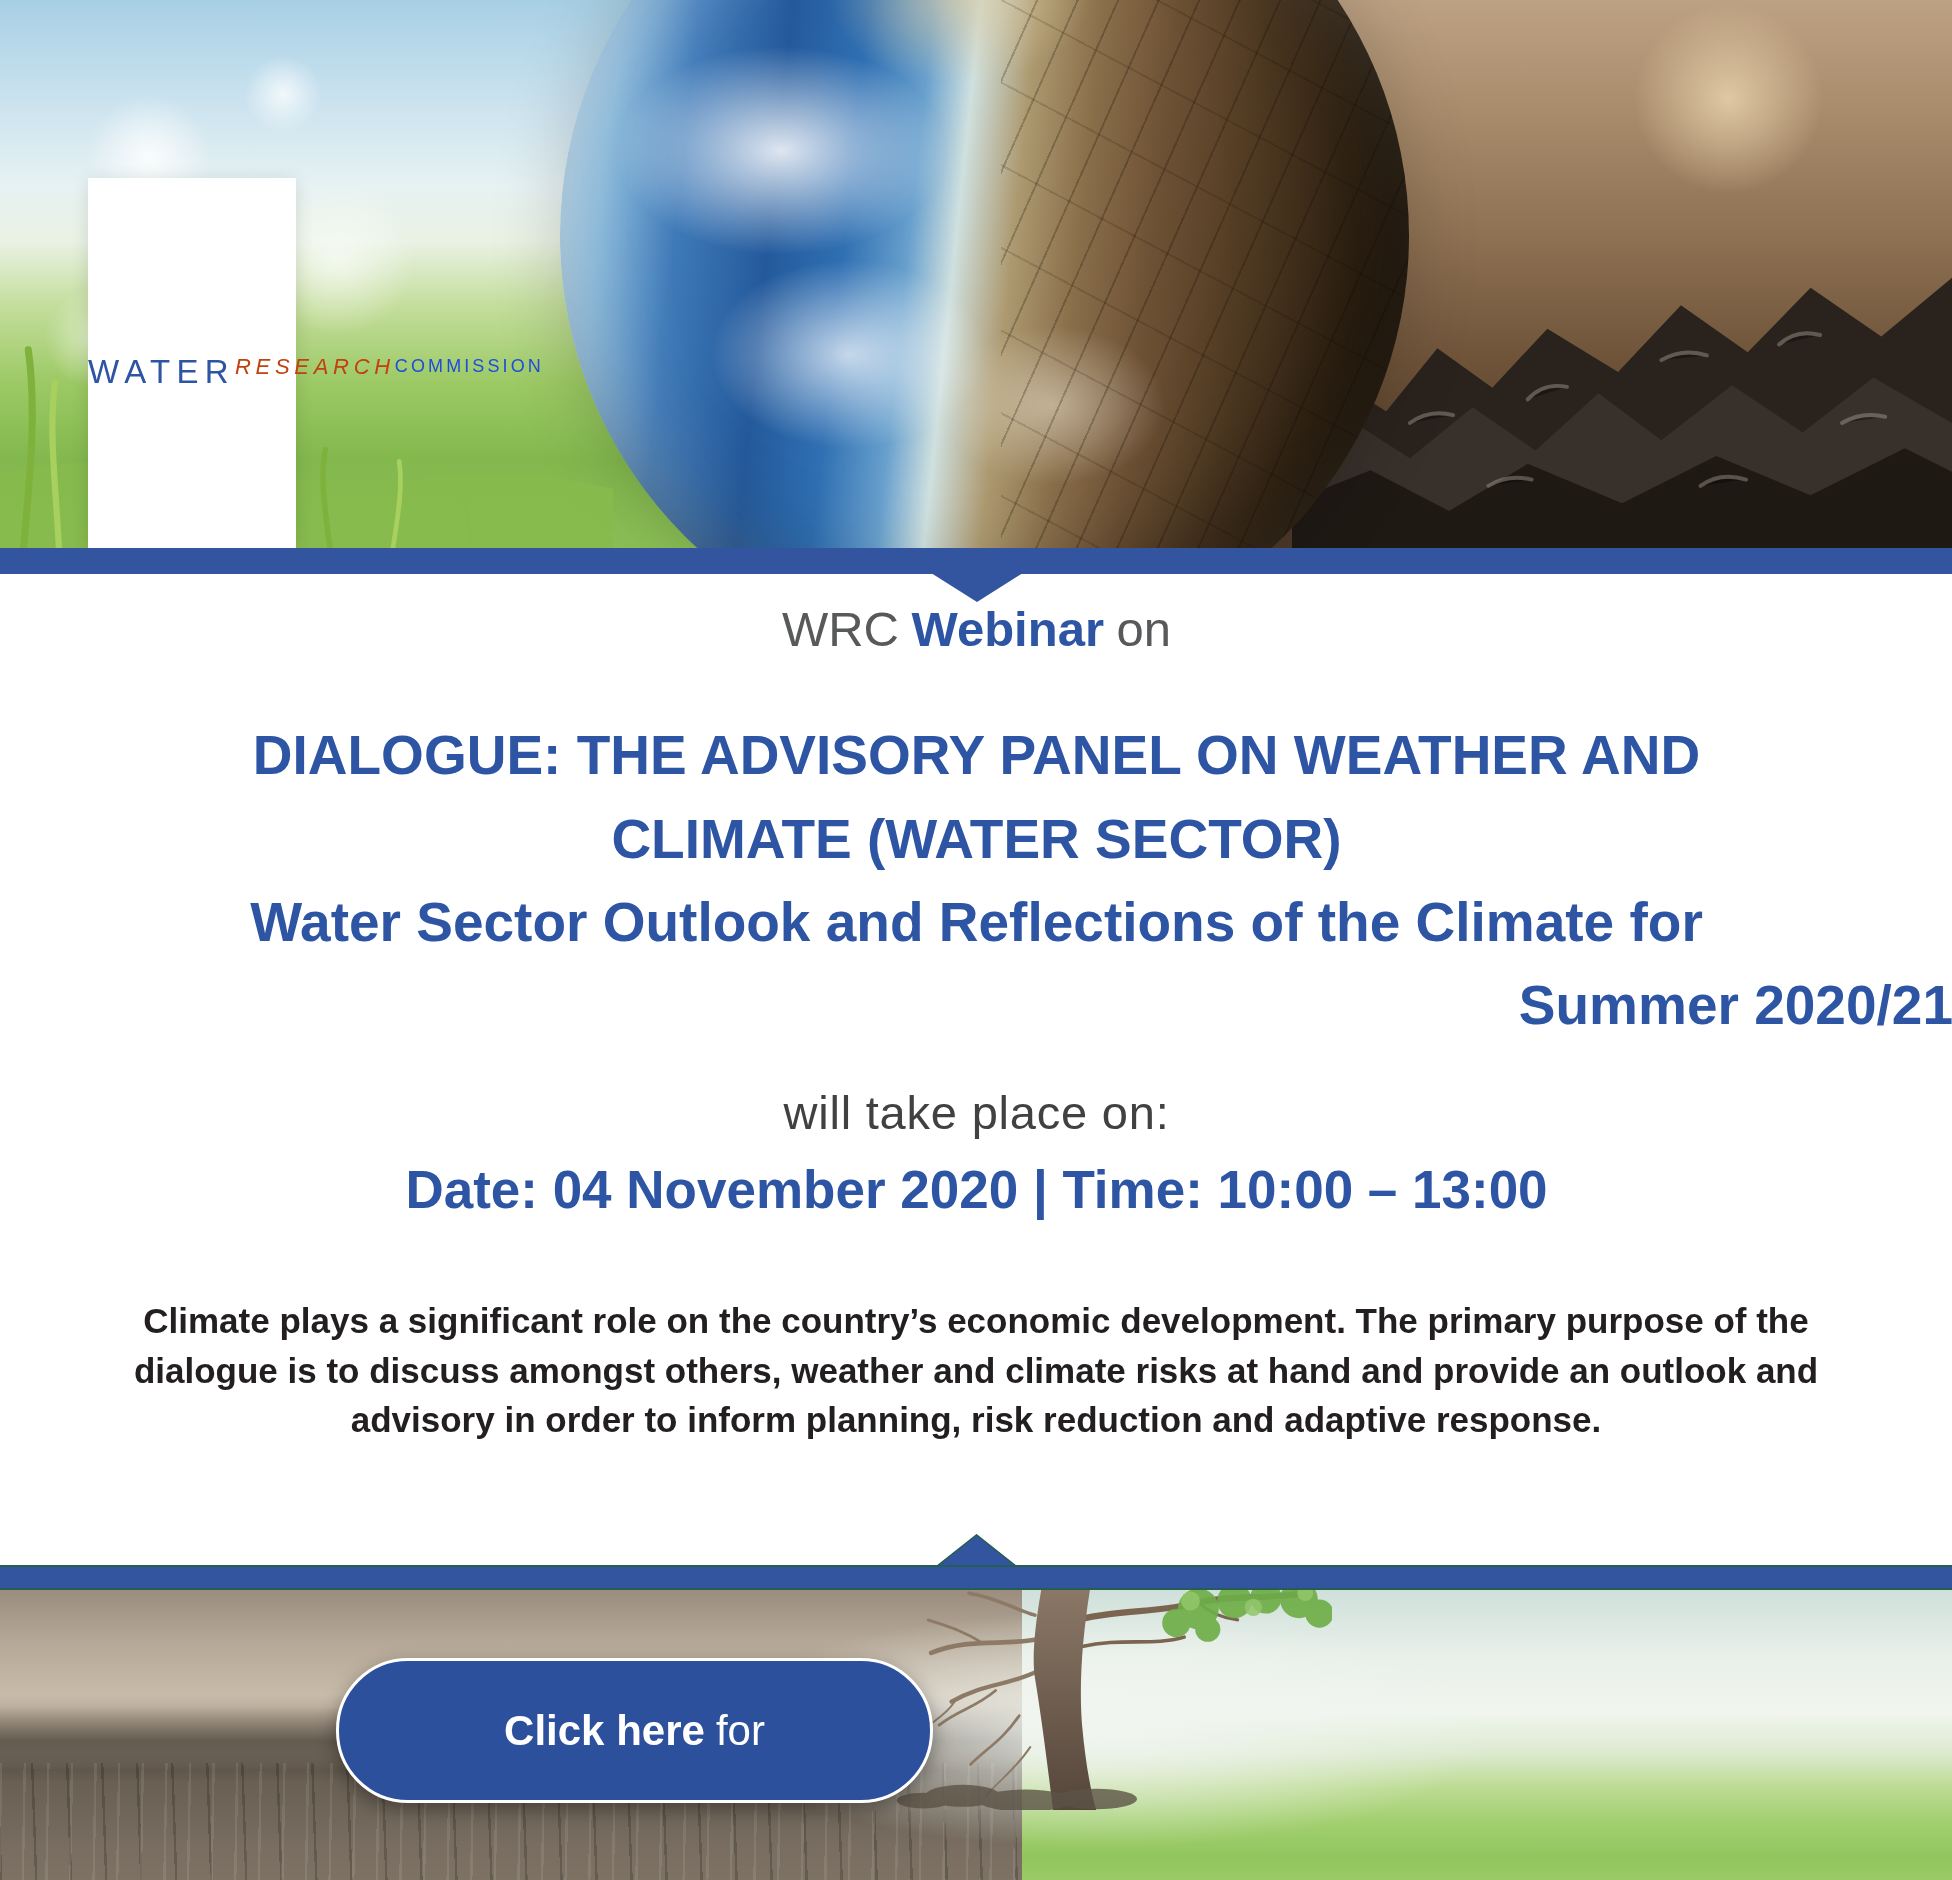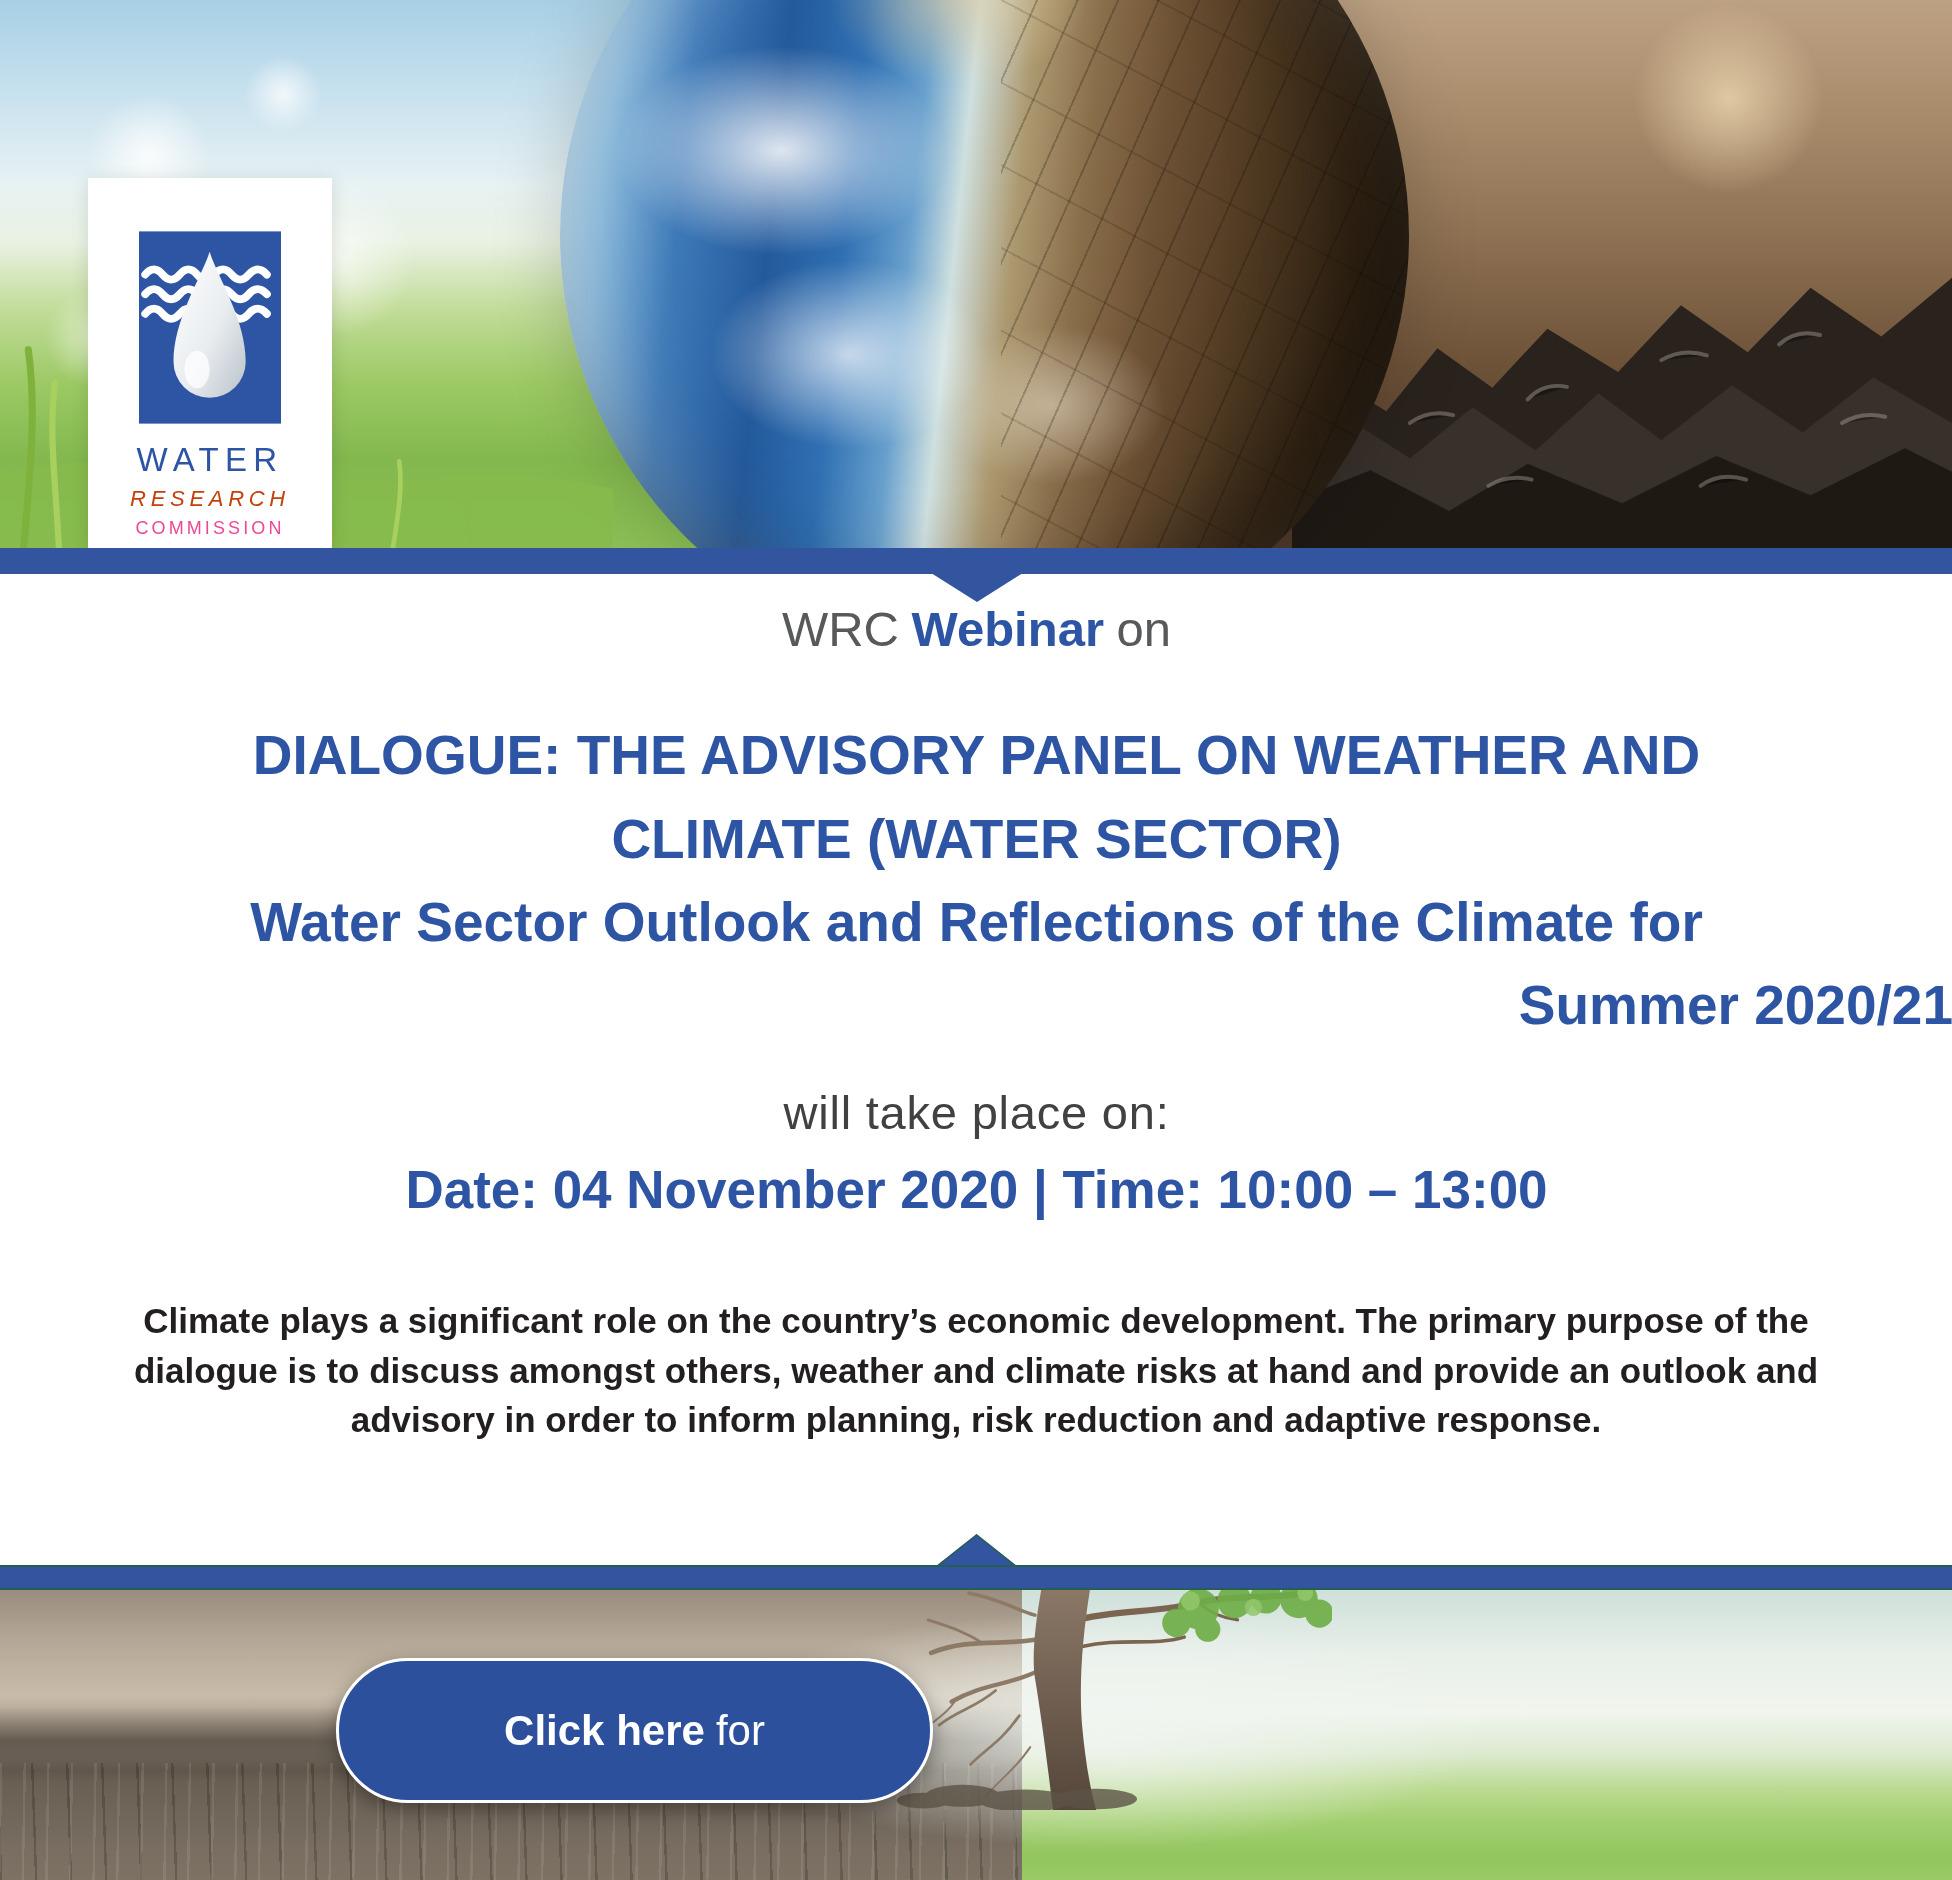--- a/index.html
+++ b/index.html
@@ -39,28 +39,28 @@
     position:absolute; left:52%; top:0; width:48%; height:100%;
     background:
       repeating-linear-gradient(114deg, rgba(18,10,4,0) 0 35px, rgba(18,10,4,.28) 35px 37px),
       repeating-linear-gradient(28deg, rgba(18,10,4,0) 0 71px, rgba(18,10,4,.18) 71px 73px);
     opacity:.8;
   }
   .grass-svg { position:absolute; left:0; top:312px; width:613px; height:236px; }
 
   
   .logo-card {
-    position:absolute; left:88px; top:178px; width:244px; height:371px;
+    position:absolute; left:88px; top:178px; width:208px; height:371px;
     background:#ffffff; box-shadow:0 3.1px 17.3px rgba(0,0,0,.12);
-    display:flex; flex-direction:column; align-items:center;
+    display:flex; flex-direction:row; align-items:center;
   }
   .logo-mark { margin-top:53px; width:142px; height:193px; }
   .logo-water { margin-top:17.3px; font-size:33px; letter-spacing:6.3px; color:#2d55a4; font-weight:400; }
   .logo-research { margin-top:7px; font-size:22px; letter-spacing:4.7px; color:#c2410c;font-style:italic; }
-  .logo-commission { margin-top:5.5px; font-size:18px; letter-spacing:3.1px; color:#ec4899; }
+  .logo-commission { margin-top:5.5px; font-size:18px; letter-spacing:3.1px; color:#1d4ed8; }
 
   
   .bar-top { position:absolute; left:0; top:548px; width:1953px; height:26px; background:#33549f; }
   .arrow-down { position:absolute; left:932px; top:574px; width:90px; height:28px; }
   .bar-bottom {
     position:absolute; left:0; top:1565px; width:1953px; height:25px; background:#33549f;
     border-top:2.4px solid #265e54; border-bottom:2.4px solid #265e54;
   }
   .arrow-up { position:absolute; left:935px; top:1534px; width:83px; height:34px; }
 

